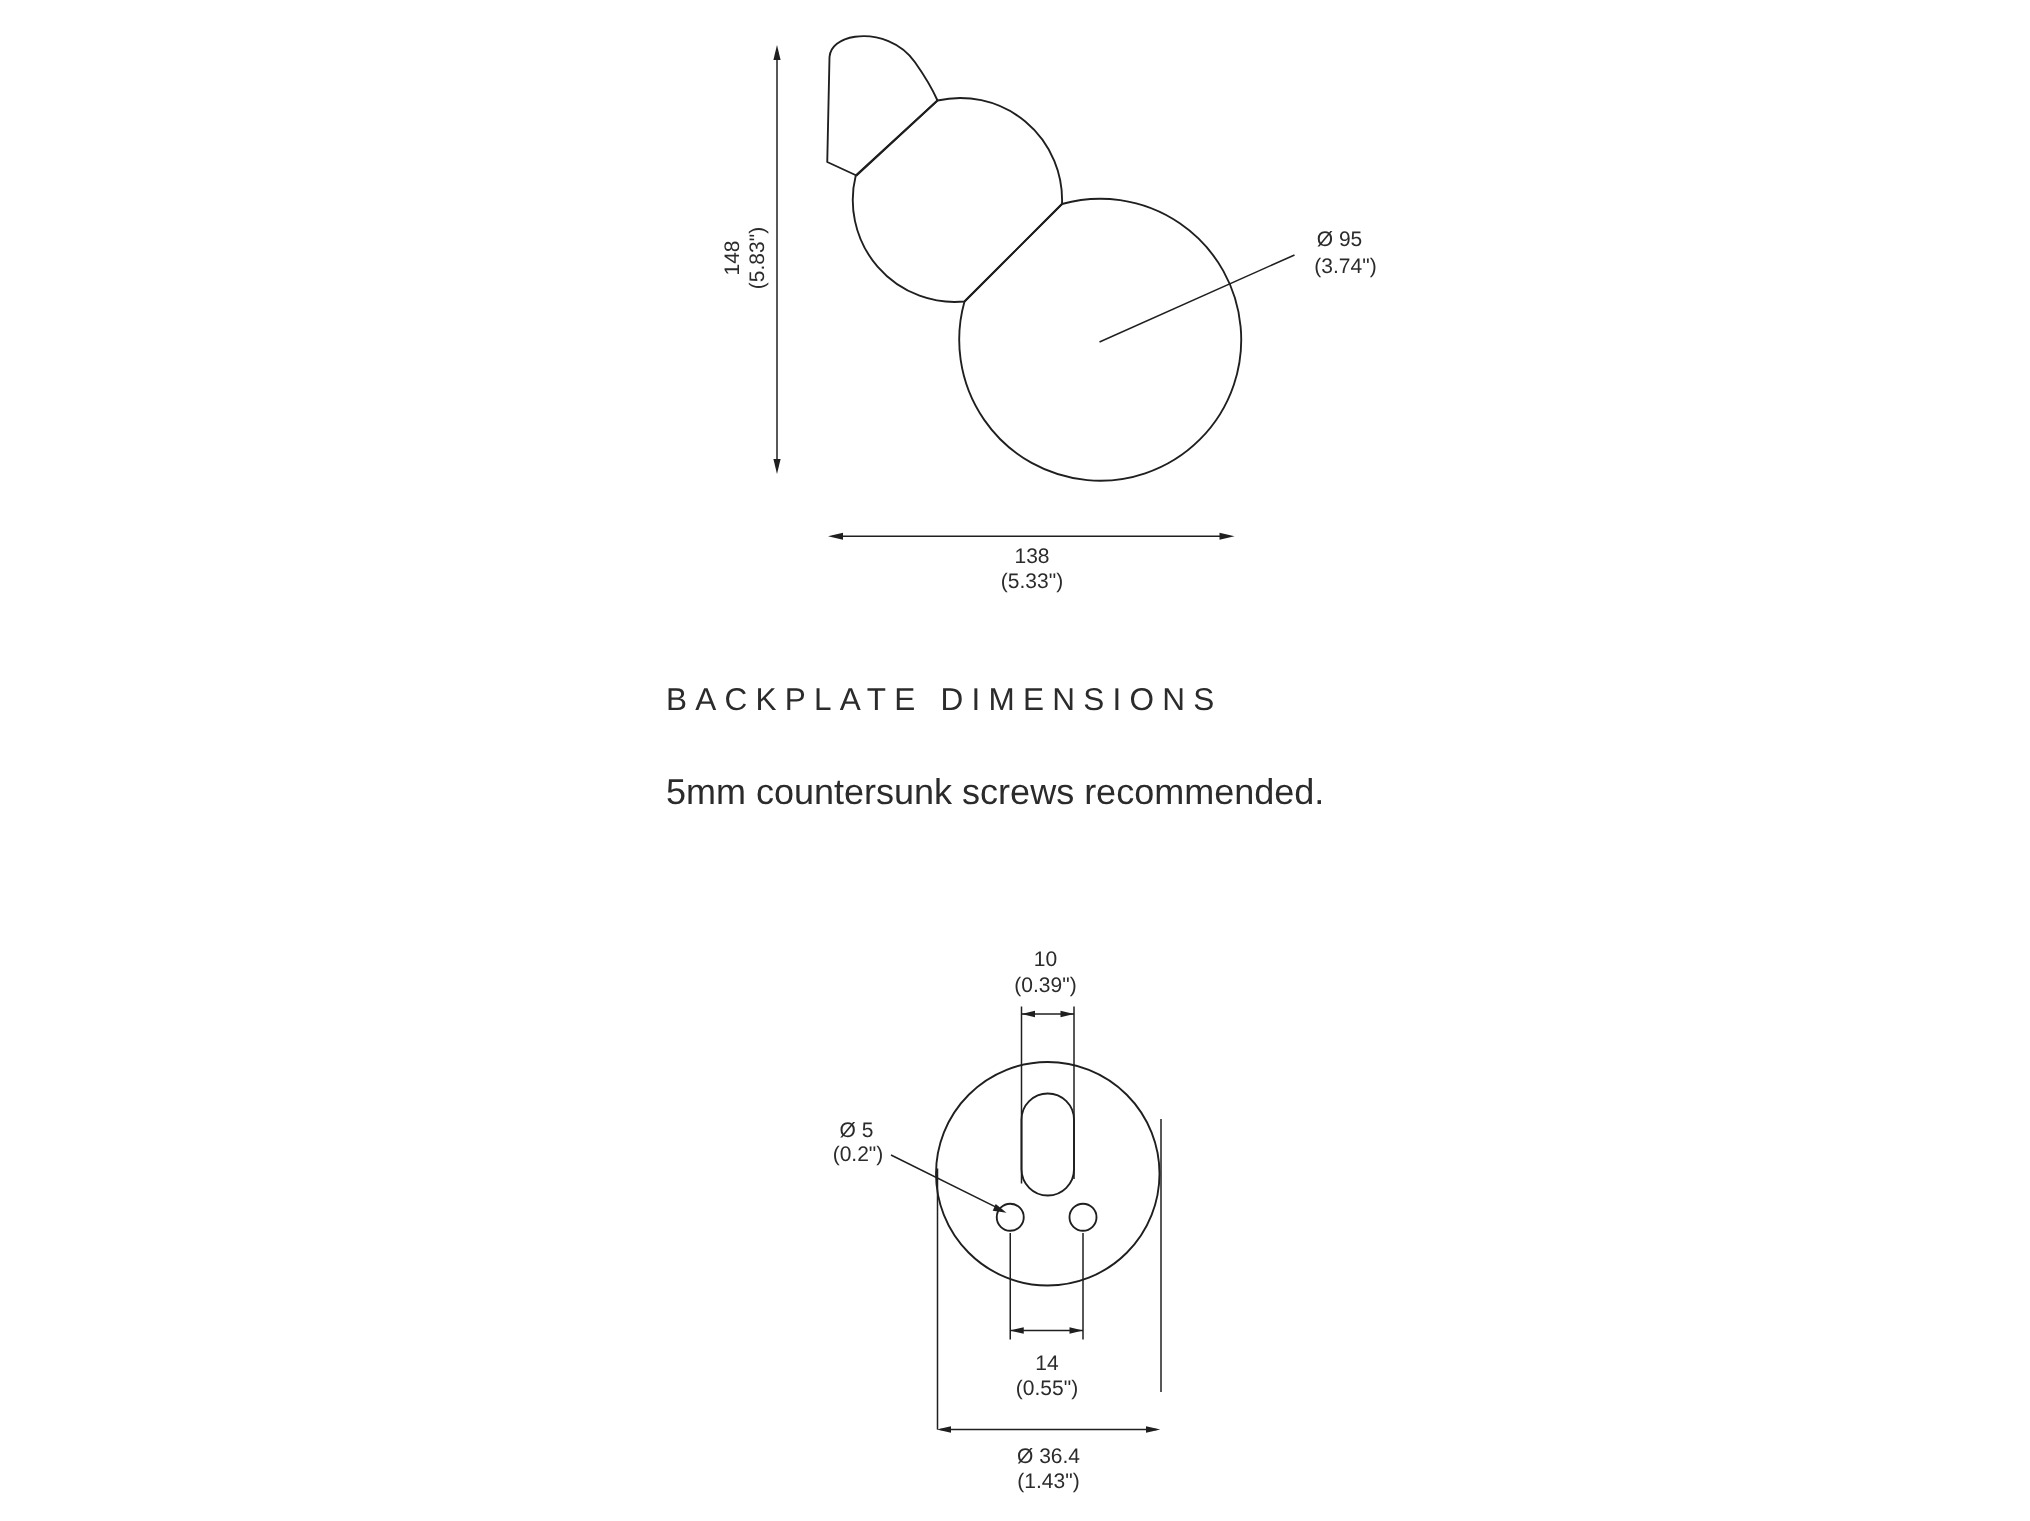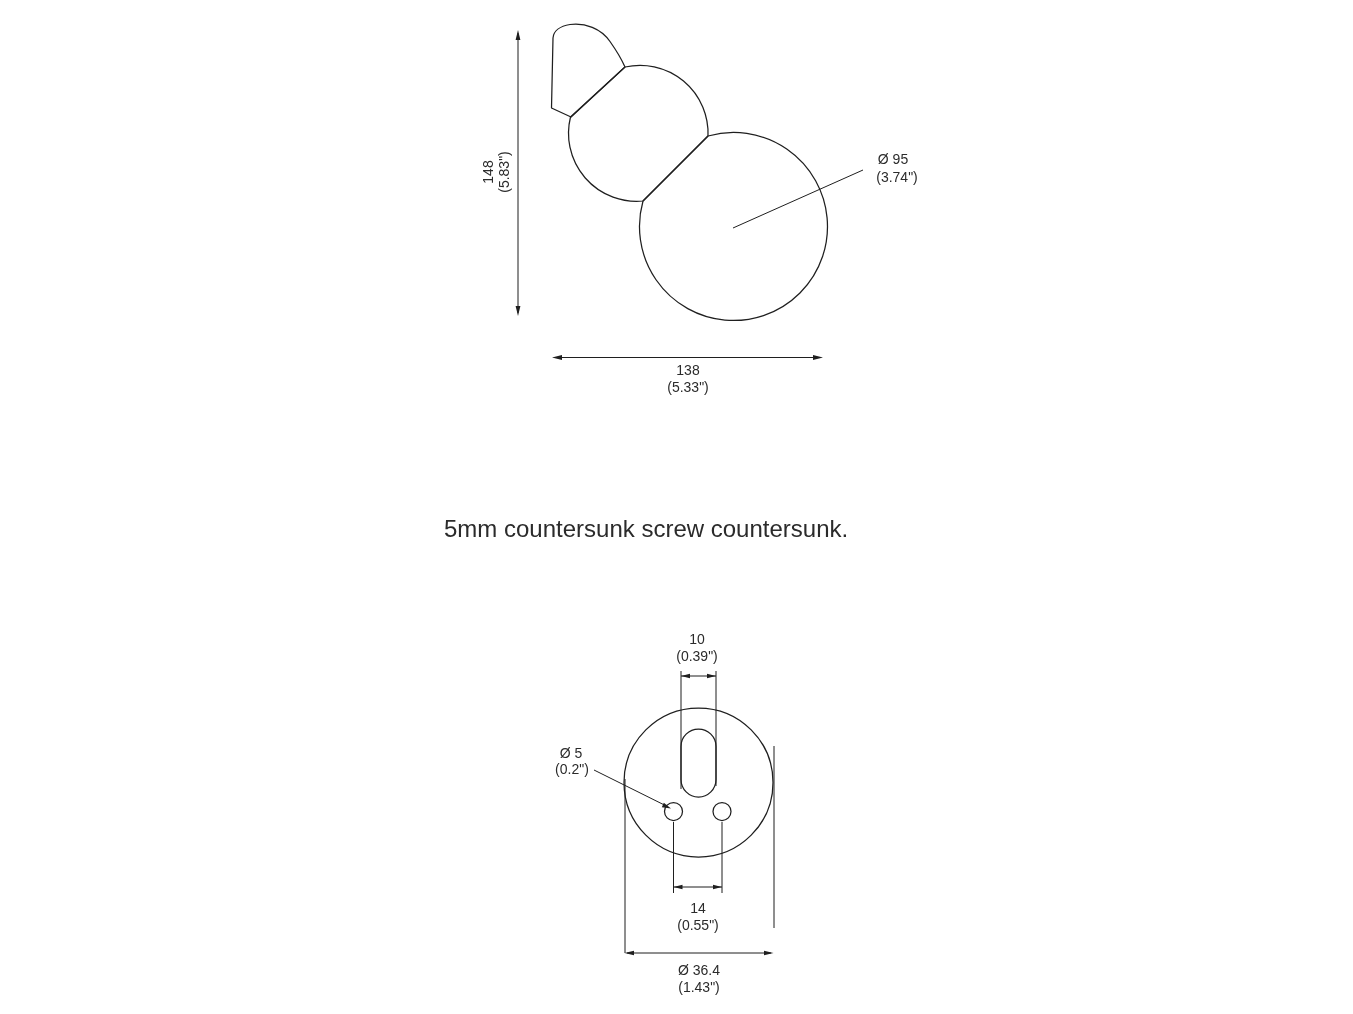--- a/index.html
+++ b/index.html
@@ -84,23 +84,24 @@
     <polygon class="arrow" points="552,357.5 562,355.1 562,359.9"></polygon>
     <polygon class="arrow" points="823,357.5 813,355.1 813,359.9"></polygon>
     <text class="dimtext" text-anchor="middle" x="688" y="375">138</text>
     <text class="dimtext" text-anchor="middle" x="688" y="392">(5.33")</text>
 
     <line class="dim" x1="733" y1="228" x2="863" y2="170"></line>
     <text class="dimtext" text-anchor="middle" x="893" y="164">Ø 95</text>
     <text class="dimtext" text-anchor="middle" x="897" y="182">(3.74")</text>
   </svg>
 
+  <div class="heading">BACKPLATE DIMENSIONS</div>
 
   <div class="notes">
-    <div>5mm countersunk screw countersunk.</div>
+    <div>5mm countersunk screws recommended.</div>
   </div>
 
   <svg style="left:540px; top:620px;" width="260" height="380" viewBox="540 620 260 380">
 
     <circle class="shape" cx="698.5" cy="782.5" r="74.5"></circle>
 
     <rect class="shape" x="681" y="729" width="35" height="68" rx="17.5" ry="17.5"></rect>
 
     <circle class="shape" cx="673.5" cy="811.5" r="9"></circle>
     <circle class="shape" cx="722" cy="811.5" r="9"></circle>

